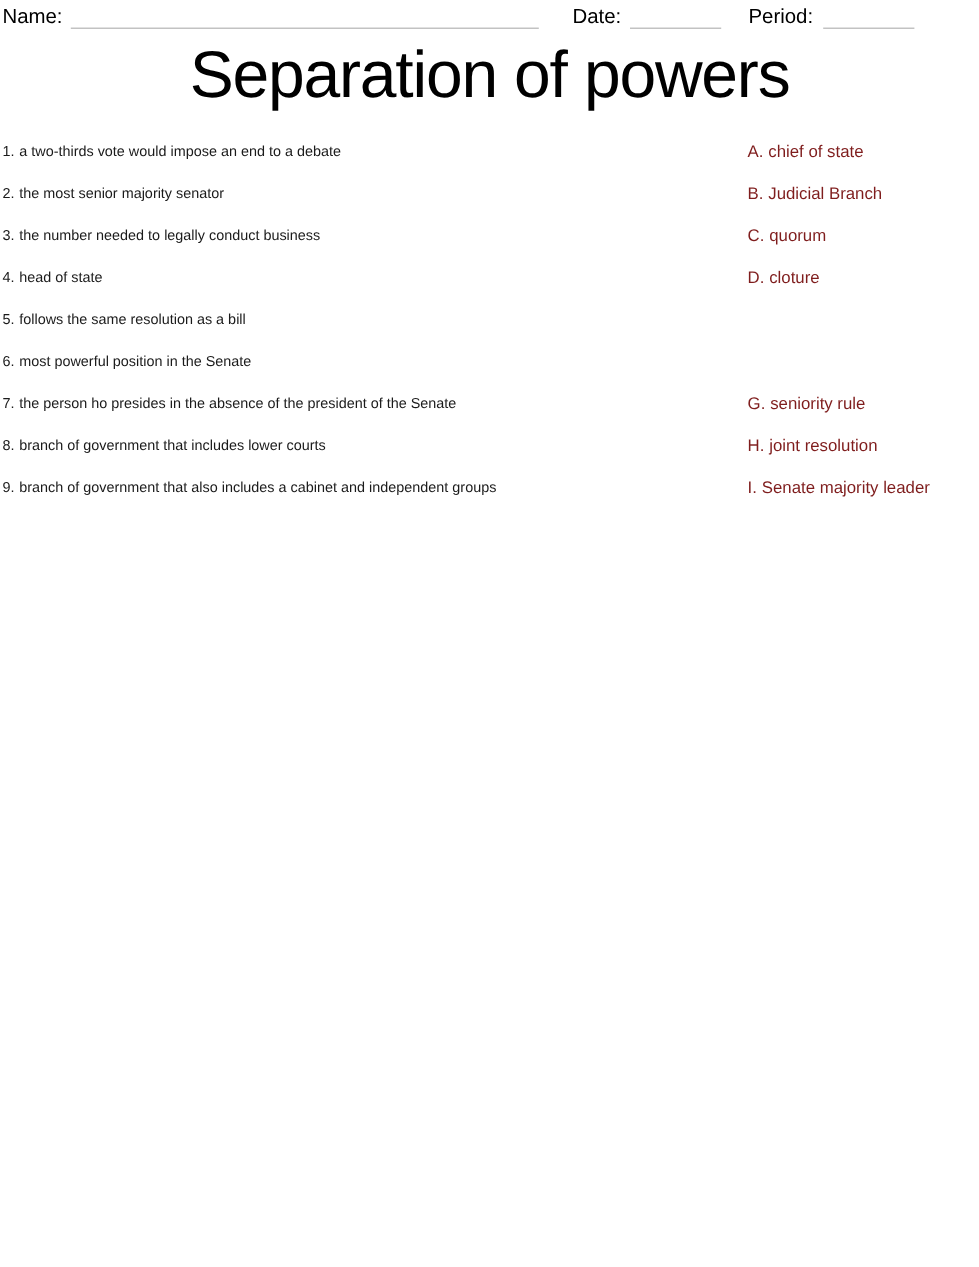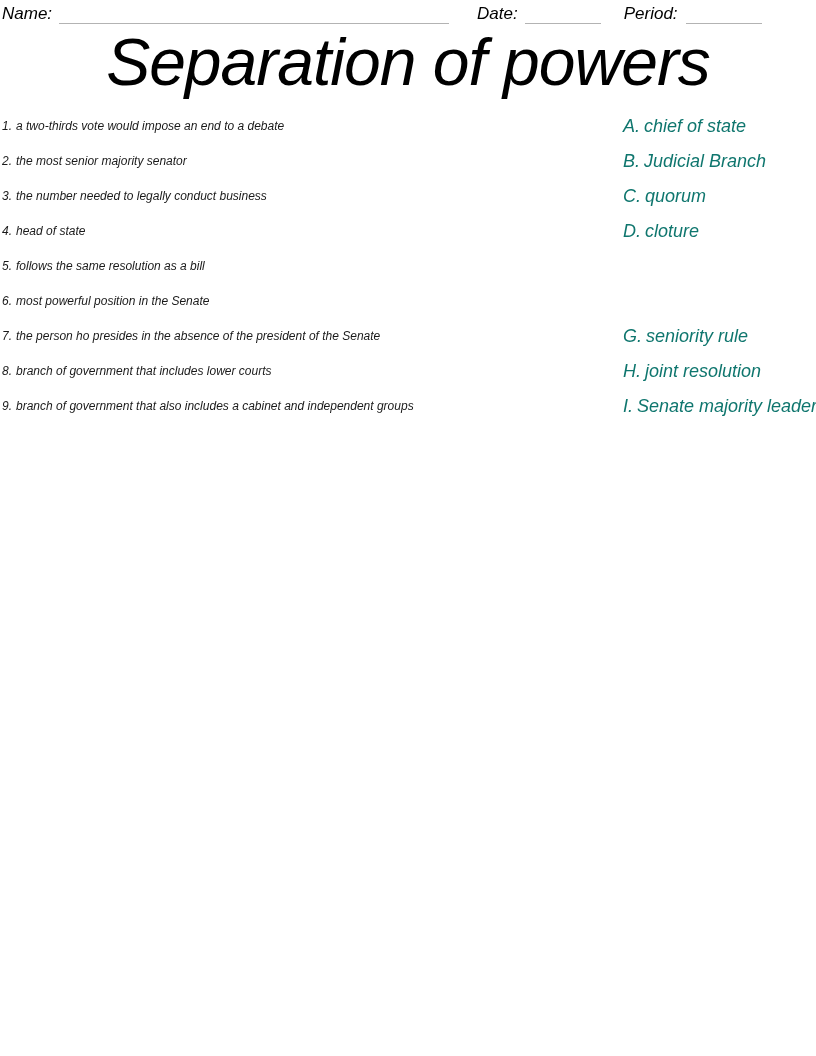--- a/index.html
+++ b/index.html
@@ -9,21 +9,20 @@
     height: 1056px;
     font-family: "Liberation Sans", "DejaVu Sans", sans-serif;
     color: #000000;
     overflow: hidden;
     position: relative;
   }
   .page {
     width: 816px;
     height: 1056px;
     padding: 2px 2px 0 2px;
-    font-style: italic;
   }
 
   
   .header-row {
     display: flex;
     align-items: flex-end;
     height: 22px;
     font-size: 17px;
     line-height: 20px;
     color: #000000;
@@ -37,21 +36,21 @@
   .name-line   { width: 390px; margin-left: 7px; }
   .date-gap    { width: 28px; }
   .date-line   { width: 76px; margin-left: 7px; }
   .period-gap  { width: 23px; }
   .period-line { width: 76px; margin-left: 8px; }
 
   
   .title {
     margin-top: 5px;
     text-align: center;
-    font-size: 66px;
+    font-size: 55px;
     font-weight: 400;
     letter-spacing: -1px;
     color: #000000;
     line-height: 66px;
   }
 
   
   .matching {
     margin-top: 22px;
   }
@@ -63,23 +62,23 @@
   .q-cell {
     width: 621px;
     flex-shrink: 0;
     font-size: 12px;
     line-height: 19px;
     color: #1a1a1a;
     white-space: nowrap;
   }
   .a-cell {
     flex: 1;
-    font-size: 18px;
+    font-size: 14px;
     line-height: 19px;
-    color: #0f766e;
+    color: #7f1d1d;
     white-space: nowrap;
   }
   .q-num, .a-letter {
     margin-right: 4px;
   }
 </style>
 </head>
 <body>
 
 <div class="page">

